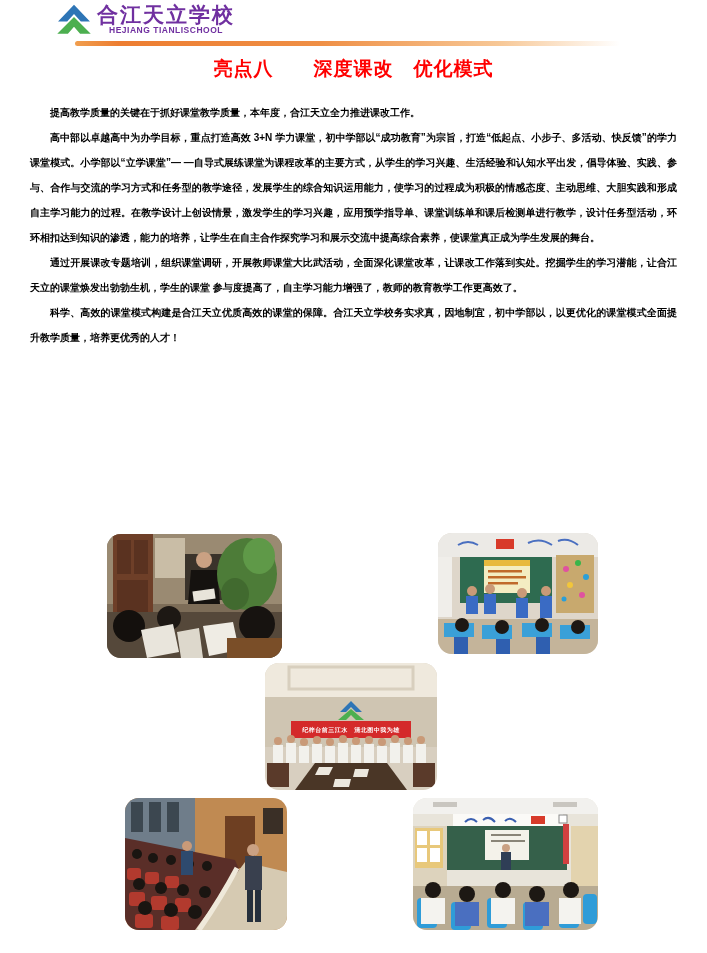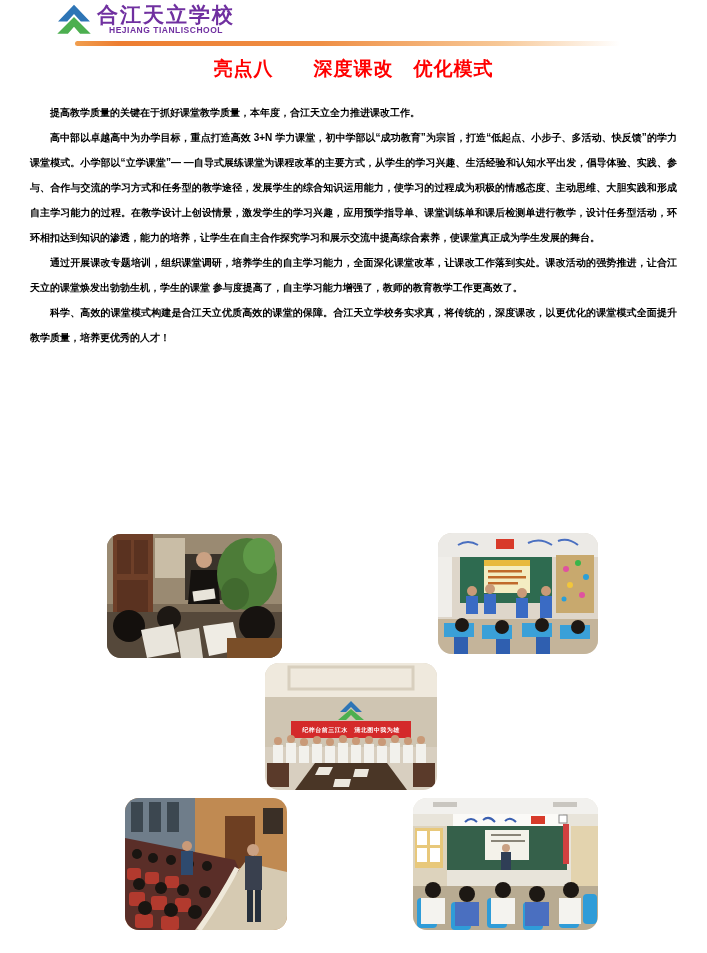--- a/index.html
+++ b/index.html
@@ -66,22 +66,22 @@
       <div class="school-en">HEJIANG TIANLISCHOOL</div>
     </div>
     <div class="accent-bar"></div>
   </div>
 
   <div class="doc-title">亮点八　　深度课改　优化模式</div>
 
   <div class="body-text">
     <p>提高教学质量的关键在于抓好课堂教学质量，本年度，合江天立全力推进课改工作。</p>
     <p>高中部以卓越高中为办学目标，重点打造高效 3+N 学力课堂，初中学部以“成功教育”为宗旨，打造“低起点、小步子、多活动、快反馈”的学力课堂模式。小学部以“立学课堂”— —自导式展练课堂为课程改革的主要方式，从学生的学习兴趣、生活经验和认知水平出发，倡导体验、实践、参与、合作与交流的学习方式和任务型的教学途径，发展学生的综合知识运用能力，使学习的过程成为积极的情感态度、主动思维、大胆实践和形成自主学习能力的过程。在教学设计上创设情景，激发学生的学习兴趣，应用预学指导单、课堂训练单和课后检测单进行教学，设计任务型活动，环环相扣达到知识的渗透，能力的培养，让学生在自主合作探究学习和展示交流中提高综合素养，使课堂真正成为学生发展的舞台。</p>
-    <p>通过开展课改专题培训，组织课堂调研，培养学生的自主学习能力，全面深化课堂改革，让课改工作落到实处。课改活动的强势推进，让合江天立的课堂焕发出勃勃生机，学生的课堂 参与度提高了，自主学习能力增强了，教师的教育教学工作更高效了。</p>
-    <p>科学、高效的课堂模式构建是合江天立优质高效的课堂的保障。合江天立学校务实求真，将传统的，深度课改，以更优化的课堂模式全面提升教学质量，培养更优秀的人才！</p>
+    <p>通过开展课改专题培训，组织课堂调研，开展教师课堂大比武活动，全面深化课堂改革，让课改工作落到实处。挖掘学生的学习潜能，让合江天立的课堂焕发出勃勃生机，学生的课堂 参与度提高了，自主学习能力增强了，教师的教育教学工作更高效了。</p>
+    <p>科学、高效的课堂模式构建是合江天立优质高效的课堂的保障。合江天立学校务实求真，因地制宜，初中学部以，以更优化的课堂模式全面提升教学质量，培养更优秀的人才！</p>
   </div>
 
   <div class="photo" id="photo1">
     <svg viewBox="0 0 175 124" preserveAspectRatio="none">
       <rect width="175" height="124" fill="#7d6d58"></rect>
       <rect x="0" y="0" width="175" height="70" fill="#9a8a72"></rect>
       <rect x="6" y="0" width="40" height="86" fill="#6e3f28"></rect>
       <rect x="10" y="6" width="14" height="34" fill="#5a3220"></rect>
       <rect x="27" y="6" width="14" height="34" fill="#5a3220"></rect>
       <rect x="10" y="46" width="31" height="32" fill="#5a3220"></rect>

